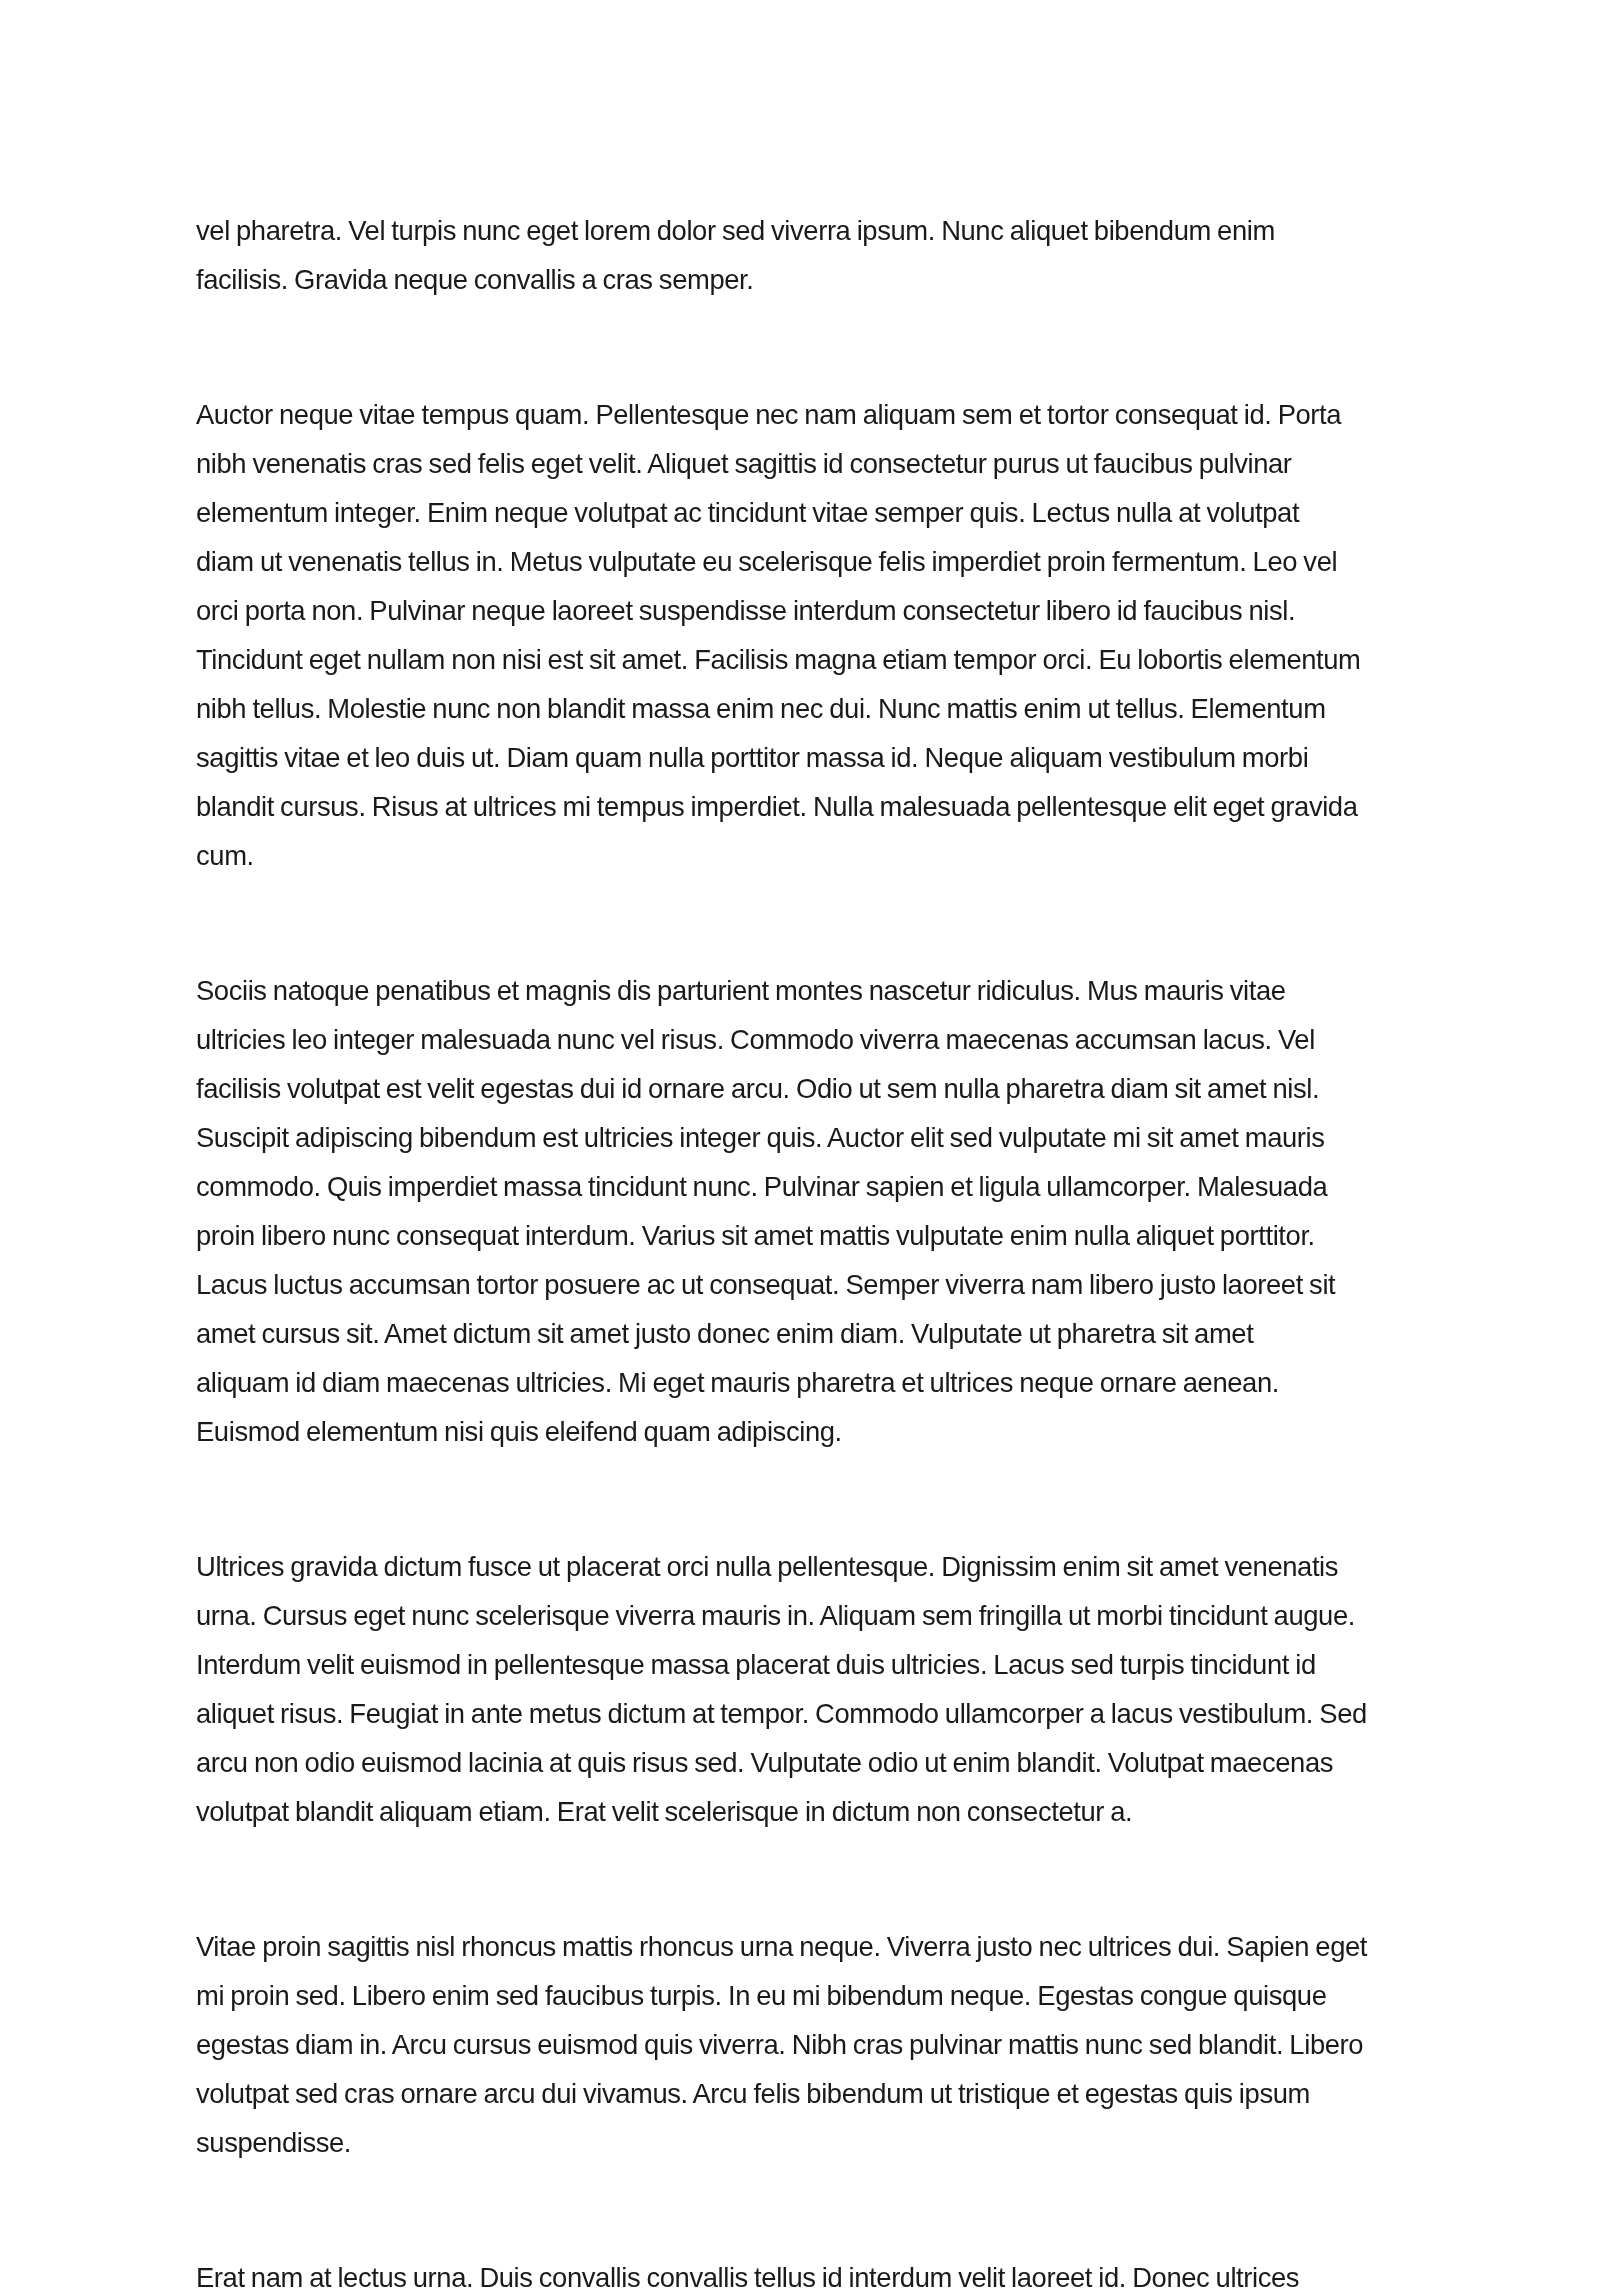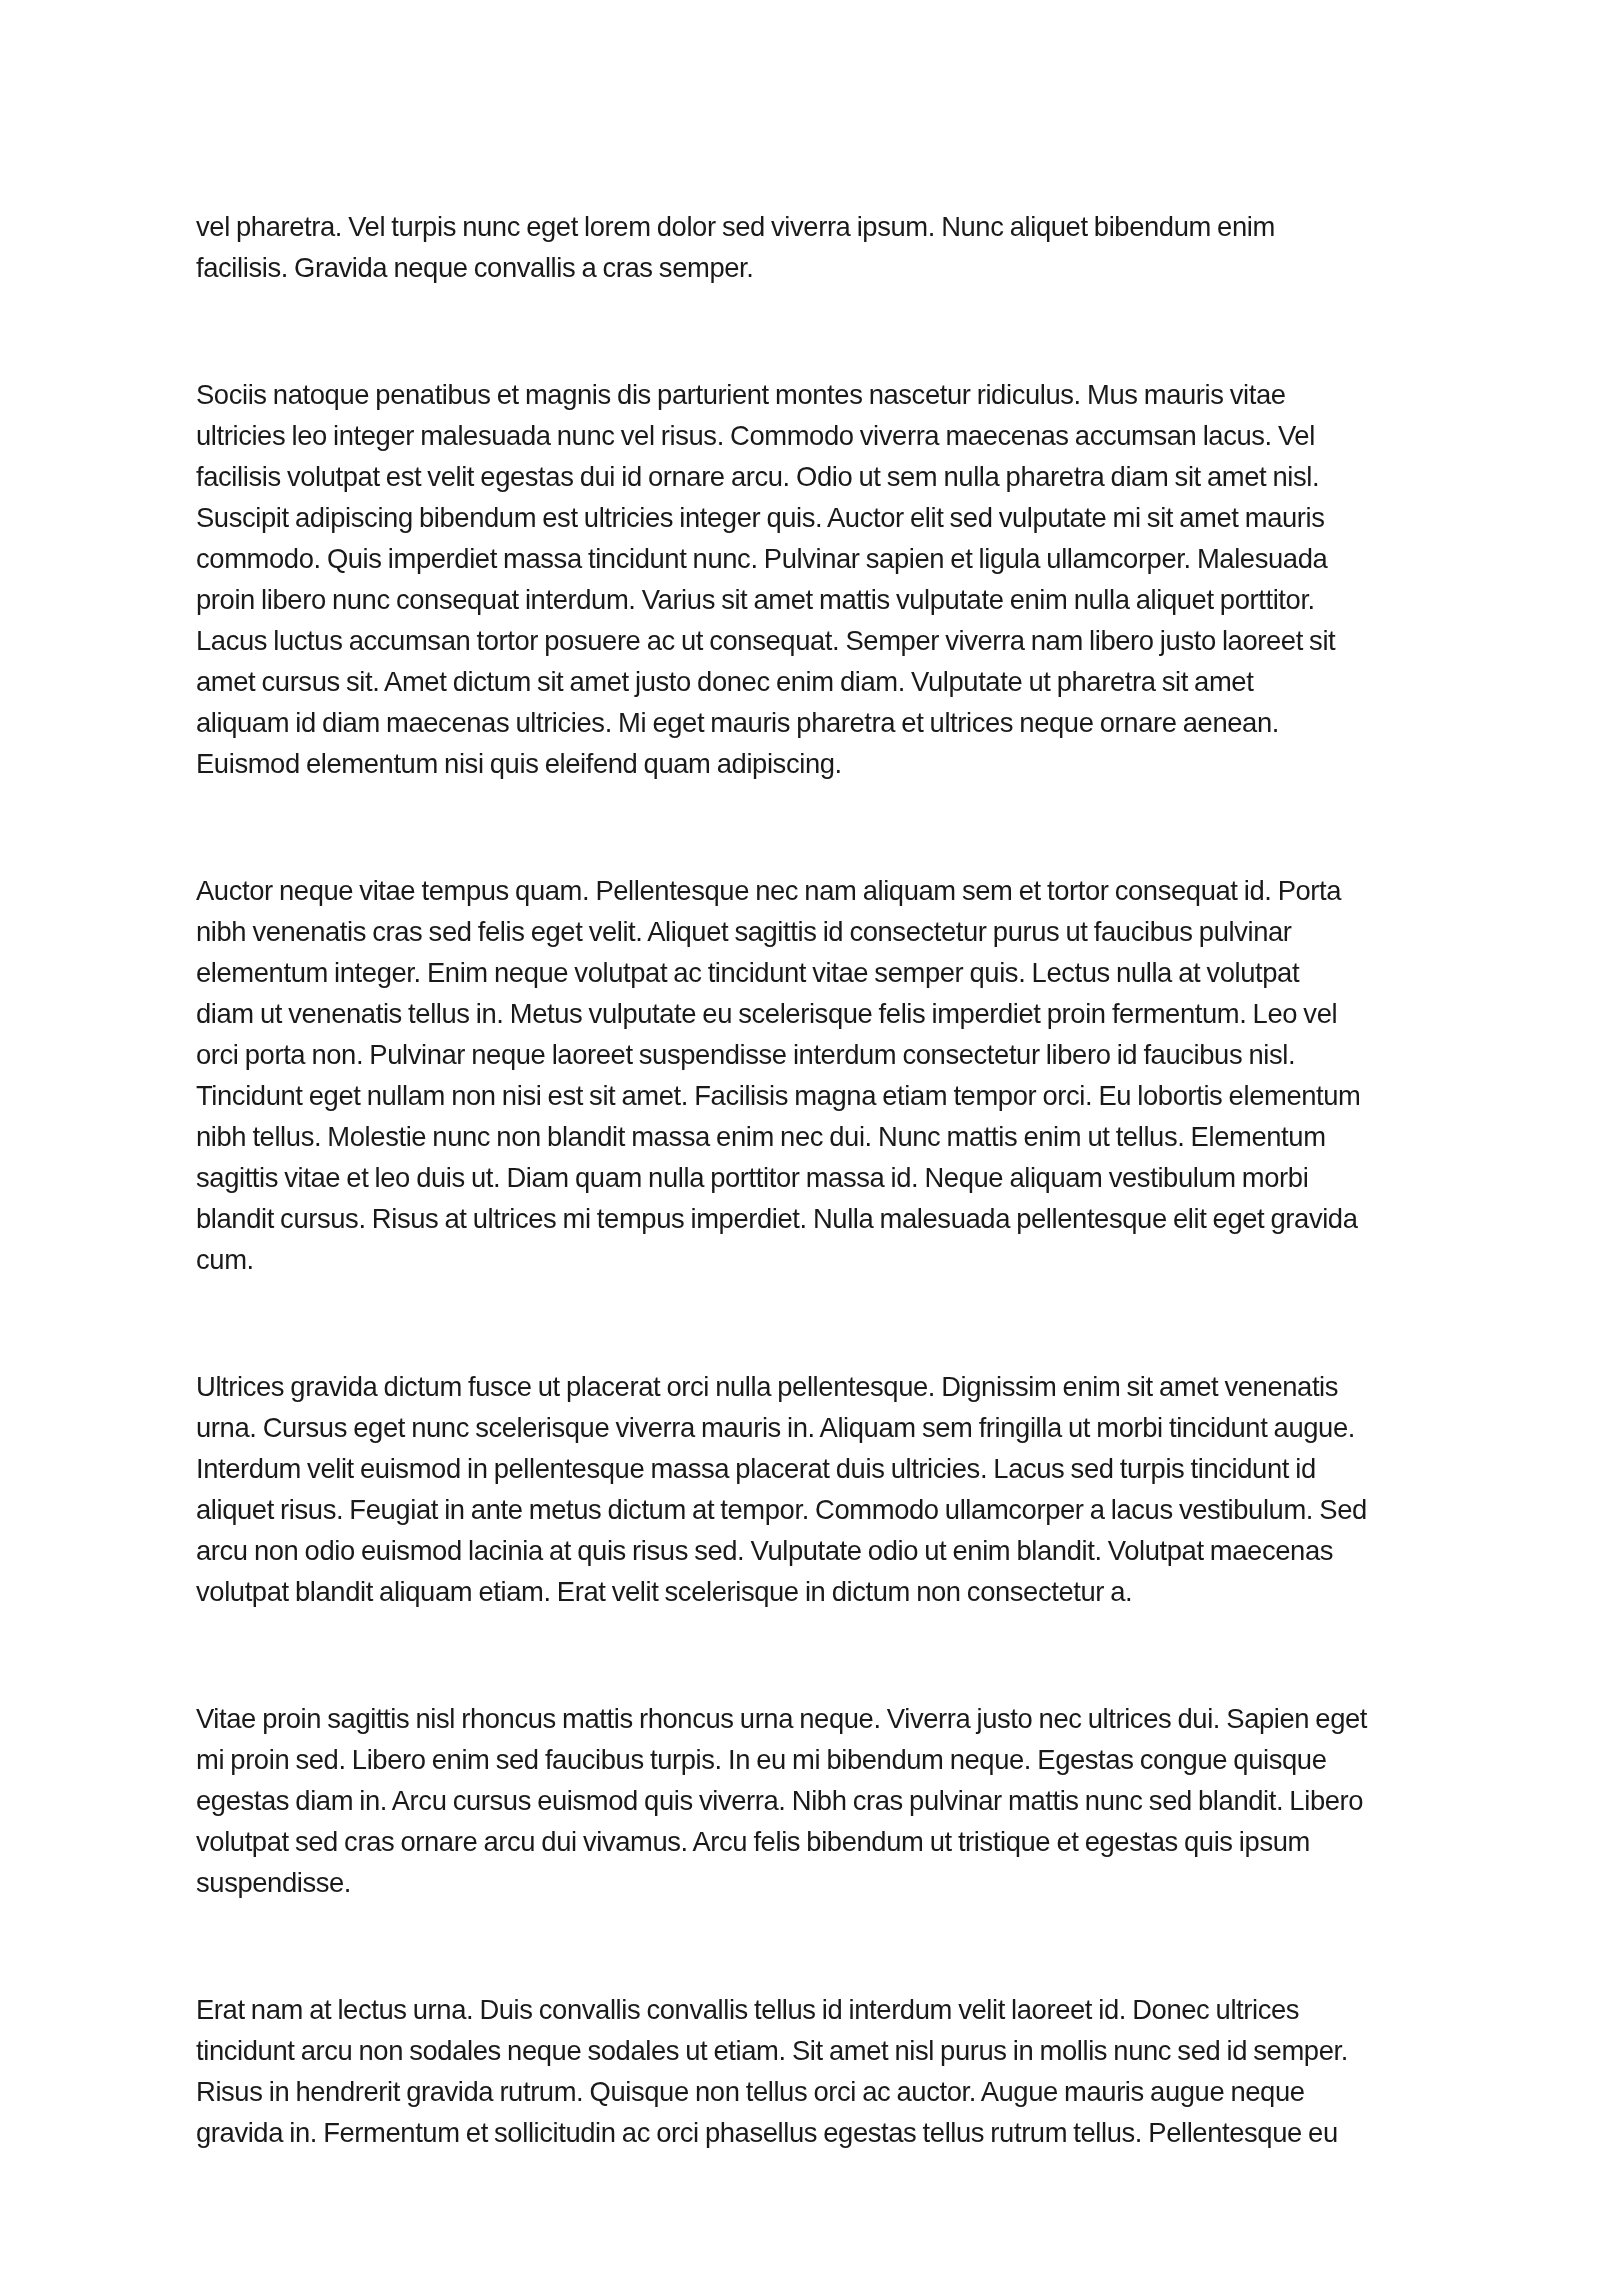--- a/index.html
+++ b/index.html
@@ -17,54 +17,54 @@
     box-sizing: border-box;
     width: 1621px;
     height: 2293px;
     background: #ffffff;
     padding: 206px 196px 0 196px;
   }
   .para {
     margin: 0 0 86px 0;
     font-family: "Liberation Sans", "DejaVu Sans", sans-serif;
     font-size: 27.4px;
-    line-height: 41px;
+    line-height: 49px;
     letter-spacing: -0.4px;
     word-spacing: -1px;
     color: #1a1a1a;
     white-space: pre;        
     overflow: visible;
   }
 </style>
 </head>
 <body>
 
 <div class="page">
   <p class="para">vel pharetra. Vel turpis nunc eget lorem dolor sed viverra ipsum. Nunc aliquet bibendum enim
 facilisis. Gravida neque convallis a cras semper.</p>
+  <p class="para">Auctor neque vitae tempus quam. Pellentesque nec nam aliquam sem et tortor consequat id. Porta
+nibh venenatis cras sed felis eget velit. Aliquet sagittis id consectetur purus ut faucibus pulvinar
+elementum integer. Enim neque volutpat ac tincidunt vitae semper quis. Lectus nulla at volutpat
+diam ut venenatis tellus in. Metus vulputate eu scelerisque felis imperdiet proin fermentum. Leo vel
+orci porta non. Pulvinar neque laoreet suspendisse interdum consectetur libero id faucibus nisl.
+Tincidunt eget nullam non nisi est sit amet. Facilisis magna etiam tempor orci. Eu lobortis elementum
+nibh tellus. Molestie nunc non blandit massa enim nec dui. Nunc mattis enim ut tellus. Elementum
+sagittis vitae et leo duis ut. Diam quam nulla porttitor massa id. Neque aliquam vestibulum morbi
+blandit cursus. Risus at ultrices mi tempus imperdiet. Nulla malesuada pellentesque elit eget gravida
+cum.</p>
   <p class="para">Sociis natoque penatibus et magnis dis parturient montes nascetur ridiculus. Mus mauris vitae
 ultricies leo integer malesuada nunc vel risus. Commodo viverra maecenas accumsan lacus. Vel
 facilisis volutpat est velit egestas dui id ornare arcu. Odio ut sem nulla pharetra diam sit amet nisl.
 Suscipit adipiscing bibendum est ultricies integer quis. Auctor elit sed vulputate mi sit amet mauris
 commodo. Quis imperdiet massa tincidunt nunc. Pulvinar sapien et ligula ullamcorper. Malesuada
 proin libero nunc consequat interdum. Varius sit amet mattis vulputate enim nulla aliquet porttitor.
 Lacus luctus accumsan tortor posuere ac ut consequat. Semper viverra nam libero justo laoreet sit
 amet cursus sit. Amet dictum sit amet justo donec enim diam. Vulputate ut pharetra sit amet
 aliquam id diam maecenas ultricies. Mi eget mauris pharetra et ultrices neque ornare aenean.
 Euismod elementum nisi quis eleifend quam adipiscing.</p>
-  <p class="para">Auctor neque vitae tempus quam. Pellentesque nec nam aliquam sem et tortor consequat id. Porta
-nibh venenatis cras sed felis eget velit. Aliquet sagittis id consectetur purus ut faucibus pulvinar
-elementum integer. Enim neque volutpat ac tincidunt vitae semper quis. Lectus nulla at volutpat
-diam ut venenatis tellus in. Metus vulputate eu scelerisque felis imperdiet proin fermentum. Leo vel
-orci porta non. Pulvinar neque laoreet suspendisse interdum consectetur libero id faucibus nisl.
-Tincidunt eget nullam non nisi est sit amet. Facilisis magna etiam tempor orci. Eu lobortis elementum
-nibh tellus. Molestie nunc non blandit massa enim nec dui. Nunc mattis enim ut tellus. Elementum
-sagittis vitae et leo duis ut. Diam quam nulla porttitor massa id. Neque aliquam vestibulum morbi
-blandit cursus. Risus at ultrices mi tempus imperdiet. Nulla malesuada pellentesque elit eget gravida
-cum.</p>
   <p class="para">Ultrices gravida dictum fusce ut placerat orci nulla pellentesque. Dignissim enim sit amet venenatis
 urna. Cursus eget nunc scelerisque viverra mauris in. Aliquam sem fringilla ut morbi tincidunt augue.
 Interdum velit euismod in pellentesque massa placerat duis ultricies. Lacus sed turpis tincidunt id
 aliquet risus. Feugiat in ante metus dictum at tempor. Commodo ullamcorper a lacus vestibulum. Sed
 arcu non odio euismod lacinia at quis risus sed. Vulputate odio ut enim blandit. Volutpat maecenas
 volutpat blandit aliquam etiam. Erat velit scelerisque in dictum non consectetur a.</p>
   <p class="para">Vitae proin sagittis nisl rhoncus mattis rhoncus urna neque. Viverra justo nec ultrices dui. Sapien eget
 mi proin sed. Libero enim sed faucibus turpis. In eu mi bibendum neque. Egestas congue quisque
 egestas diam in. Arcu cursus euismod quis viverra. Nibh cras pulvinar mattis nunc sed blandit. Libero
 volutpat sed cras ornare arcu dui vivamus. Arcu felis bibendum ut tristique et egestas quis ipsum

